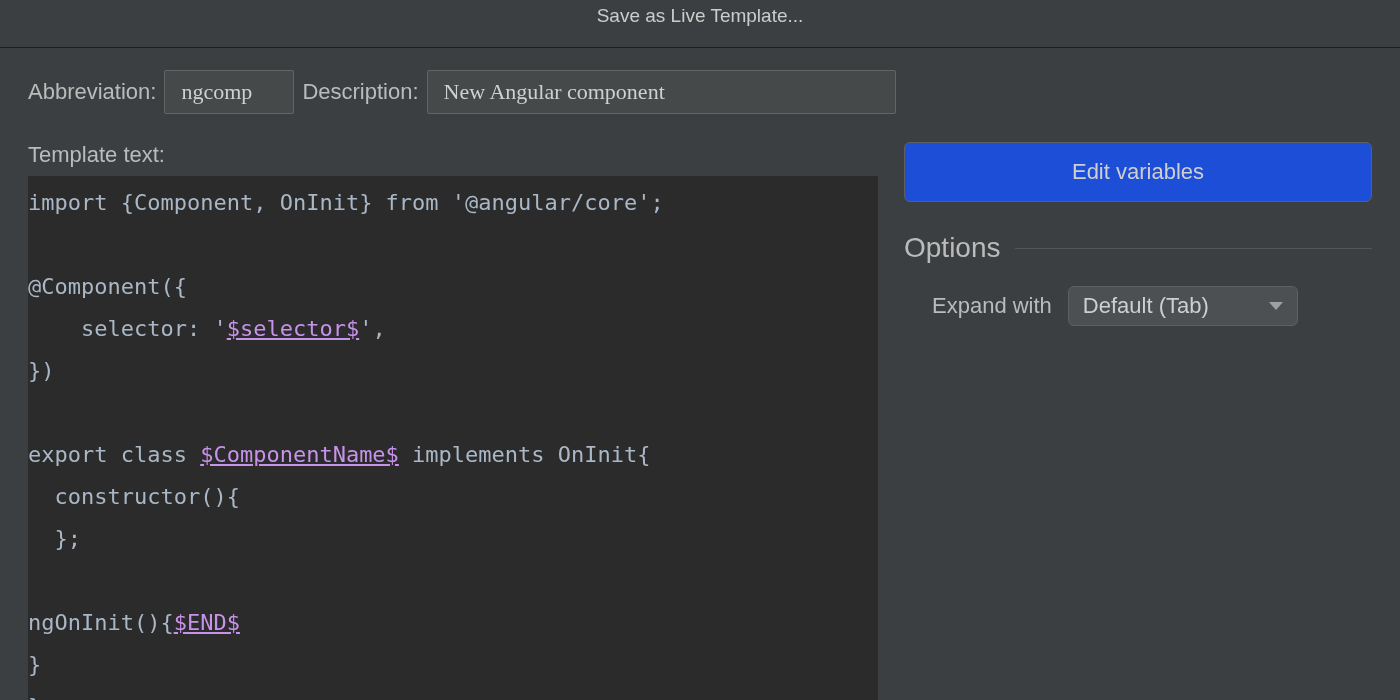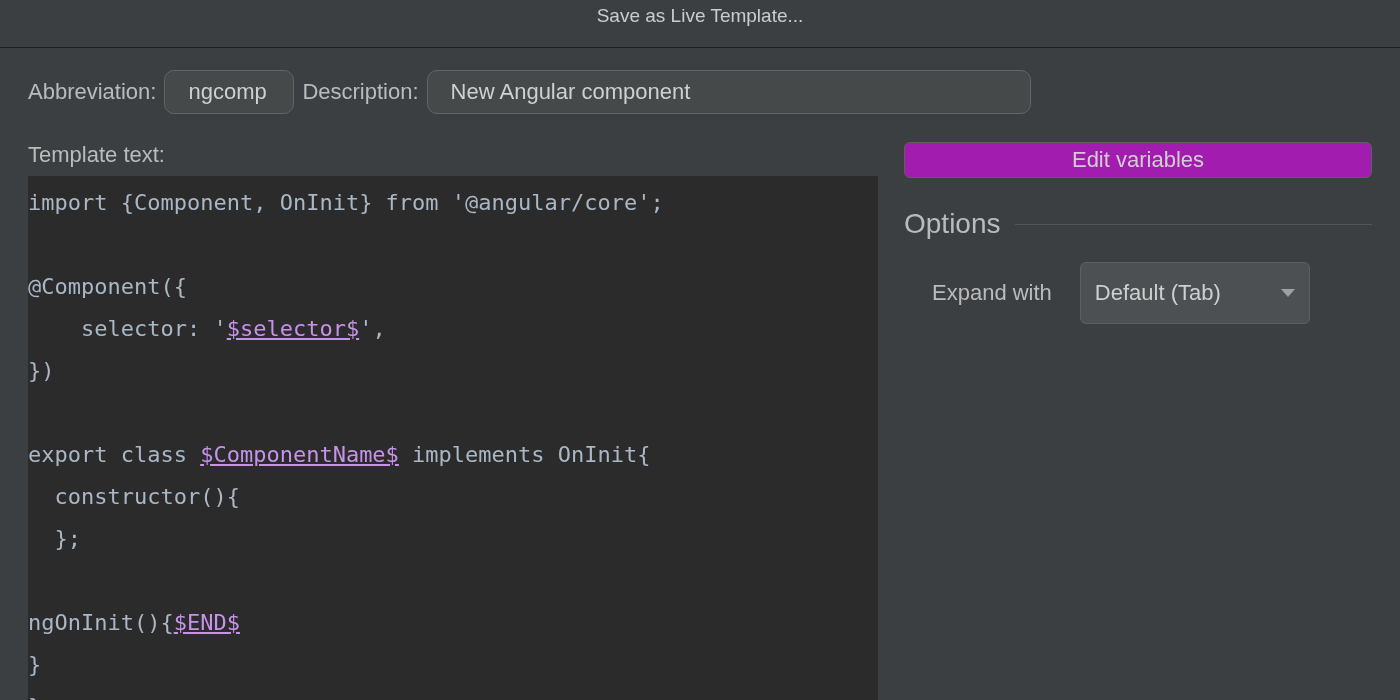--- a/index.html
+++ b/index.html
@@ -36,27 +36,28 @@
     color: #bbbbbb;
     font-size: 22px;
     white-space: nowrap;
   }
 
   .input {
     background: #45494a;
     border: 1px solid #646464;
     color: #d0d0d0;
     height: 44px;
-    padding: 0 23px;
-    font-size: 22px;
-    border-radius: 10px;
+    padding: 0 16px;
+    font-size: 22px;
+    border-radius: 2px;
     outline: none;
+    font-family: Liberation Serif, serif;
   }
   .input.abbrev { width: 130px; }
-  .input.desc   { width: 604px; }
+  .input.desc   { width: 469px; }
 
   .main-row {
     display: flex;
     gap: 26px;
   }
 
   .left-col { flex: 0 0 850px; }
   .right-col { flex: 1; }
 
   .template-label {
@@ -73,22 +74,22 @@
     line-height: 42px;
     padding: 6px 0 6px 0;
     min-height: 530px;
     white-space: pre;
     overflow: hidden;
   }
   .tok-var { color: #c792ea; text-decoration: underline; }
 
   .btn {
     width: 100%;
-    height: 36px;
-    background: #a21caf;
+    height: 60px;
+    background: #1d4ed8;
     border: 1px solid #5e6060;
     color: #cfcfcf;
     font-size: 22px;
     border-radius: 6px;
     cursor: pointer;
     margin-bottom: 30px;
   }
 
   .options-header {
     display: flex;
@@ -101,31 +102,31 @@
   .options-header .line {
     flex: 1;
     height: 1px;
     border-top: 1px solid #555;
     margin-left: 14px;
   }
 
   .opt-row {
     display: flex;
     align-items: center;
-    gap: 28px;
+    gap: 16px;
     margin-bottom: 22px;
     padding-left: 28px;
   }
 
   .select {
     position: relative;
     background: #4c5052;
     border: 1px solid #5e6060;
     color: #cfcfcf;
-    height: 62px;
+    height: 40px;
     padding: 0 44px 0 14px;
     font-size: 22px;
     border-radius: 6px;
     display: flex;
     align-items: center;
     min-width: 230px;
     cursor: pointer;
   }
   .select .chev {
     position: absolute;

